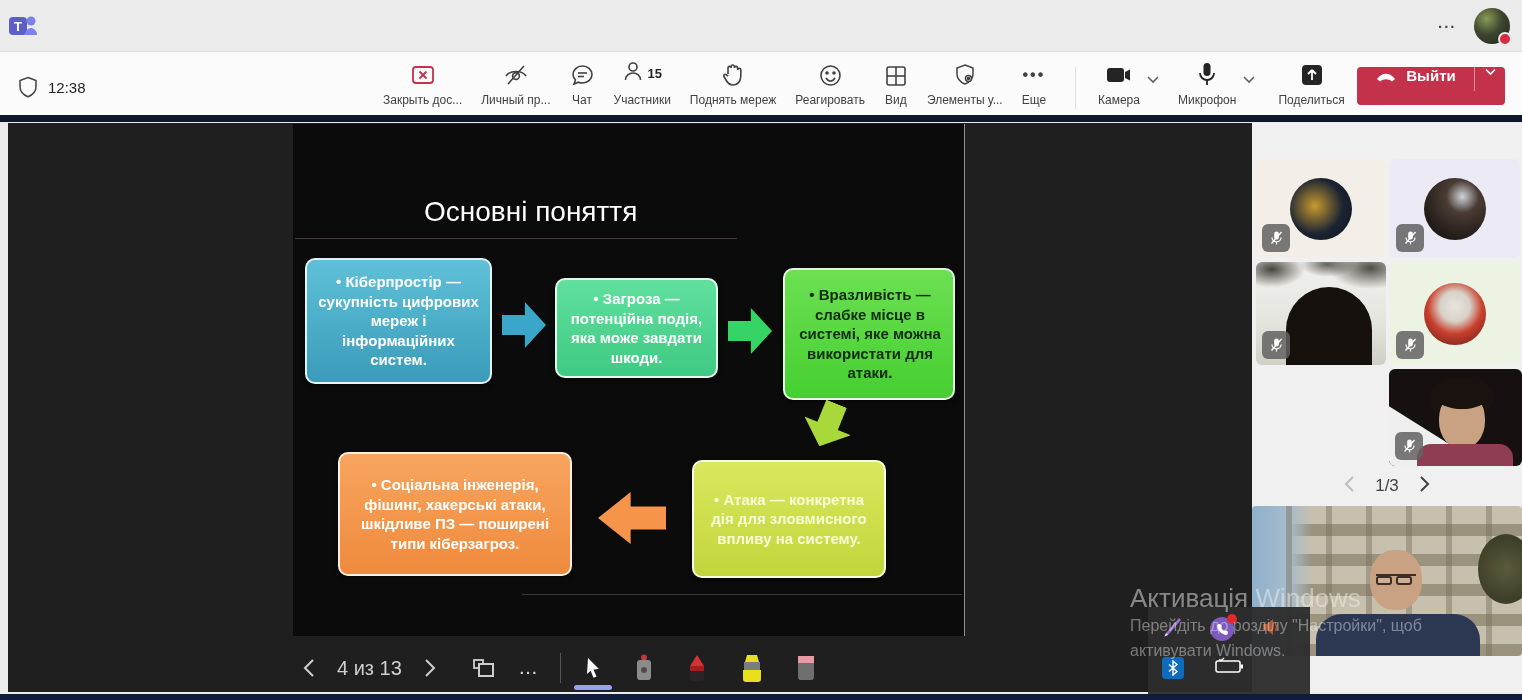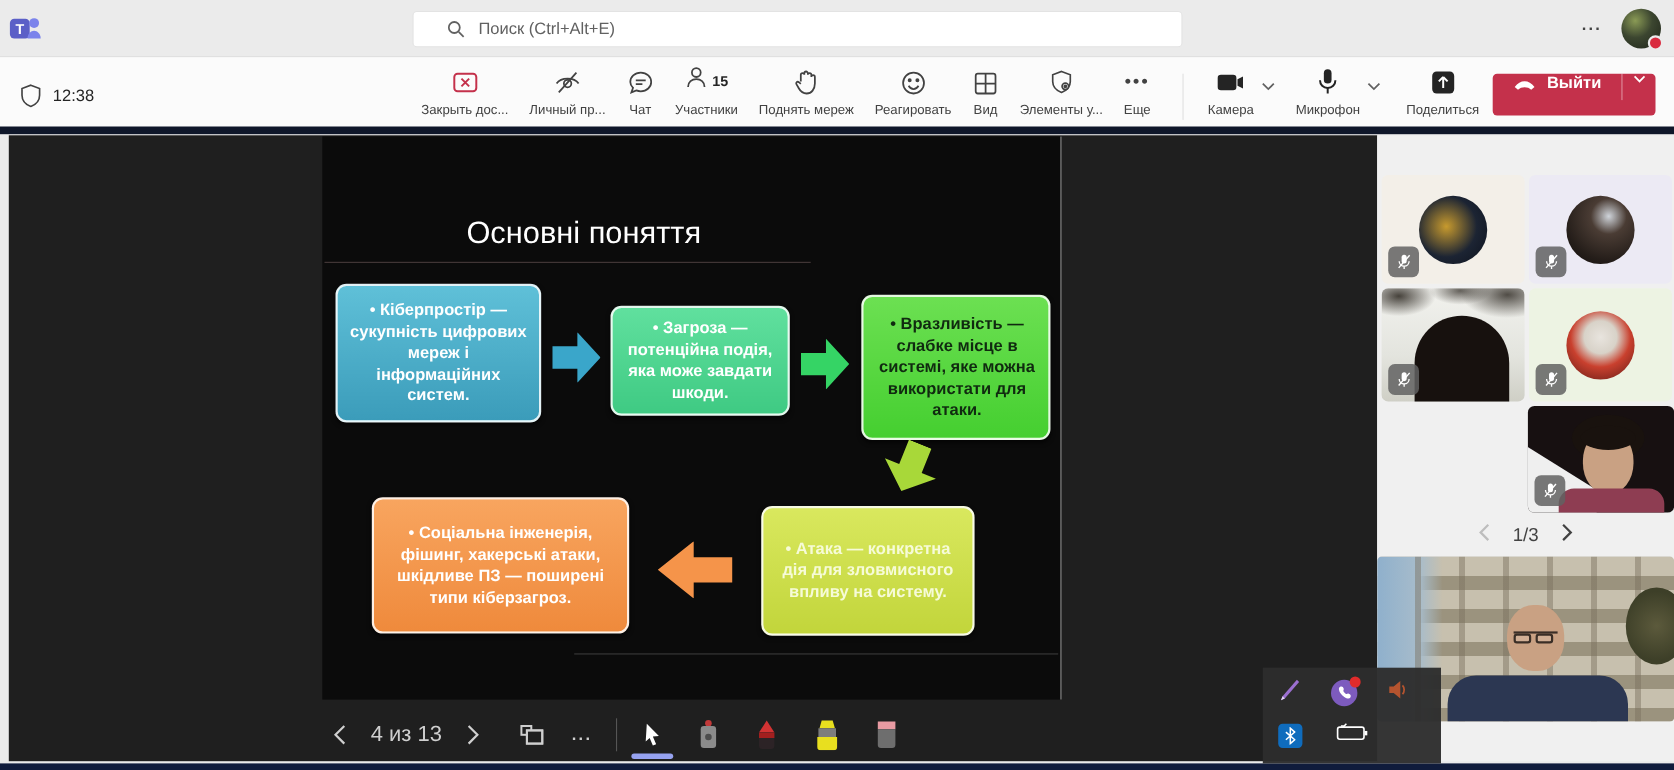--- a/index.html
+++ b/index.html
@@ -116,29 +116,20 @@
 
   <header class="topbar">
     <div class="teams-logo">
       <svg width="30" height="30" viewBox="0 0 30 30">
           <rect x="1" y="6" width="18" height="18" rx="4" fill="#5b5fc7"></rect>
           <text x="10" y="20" font-size="13" font-weight="bold" fill="#fff" text-anchor="middle" font-family="Liberation Sans">T</text>
           <circle cx="23" cy="10" r="4.5" fill="#7b83eb"></circle>
           <path d="M17 24 c0 -4 3 -7 6 -7 s6 3 6 7 z" fill="#7b83eb"></path>
         </svg>
     </div>
-    <div class="searchbox">
-      <span style="display:flex;">
-        <svg width="17" height="17" viewBox="0 0 17 17" fill="none" stroke="#616161" stroke-width="1.6">
-            <circle cx="7" cy="7" r="5"></circle>
-            <line x1="11" y1="11" x2="15.5" y2="15.5"></line>
-          </svg>
-      </span>
-      <span>Поиск (Ctrl+Alt+E)</span>
-    </div>
     <div class="top-more">...</div>
     <div class="top-avatar">
       <span class="presence"></span>
     </div>
   </header>
 
   <div class="meetbar">
     <div class="timer-group">
       <span style="display:flex;">
         <svg width="20" height="22" viewBox="0 0 20 22" fill="none" stroke="#424242" stroke-width="1.5">
@@ -489,15 +480,20 @@
       <span>
         <svg width="30" height="18" viewBox="0 0 30 18">
             <rect x="2" y="4" width="24" height="11" rx="2" fill="none" stroke="#fff" stroke-width="1.5"></rect>
             <rect x="26.5" y="7.5" width="2.5" height="4" fill="#fff"></rect>
             <path d="M7 4 L10 1 M5 3 L8 3" stroke="#fff" stroke-width="1.4"></path>
           </svg>
       </span>
     </div>
   </div>
 
+  <div class="watermark">
+    <div class="wm1">Активація Windows</div>
+    <div class="wm2">Перейдіть до розділу "Настройки", щоб</div>
+    <div class="wm3">активувати Windows.</div>
+  </div>
 
   <div class="taskbar-strip"></div>
 </div>
 
 </body></html>

